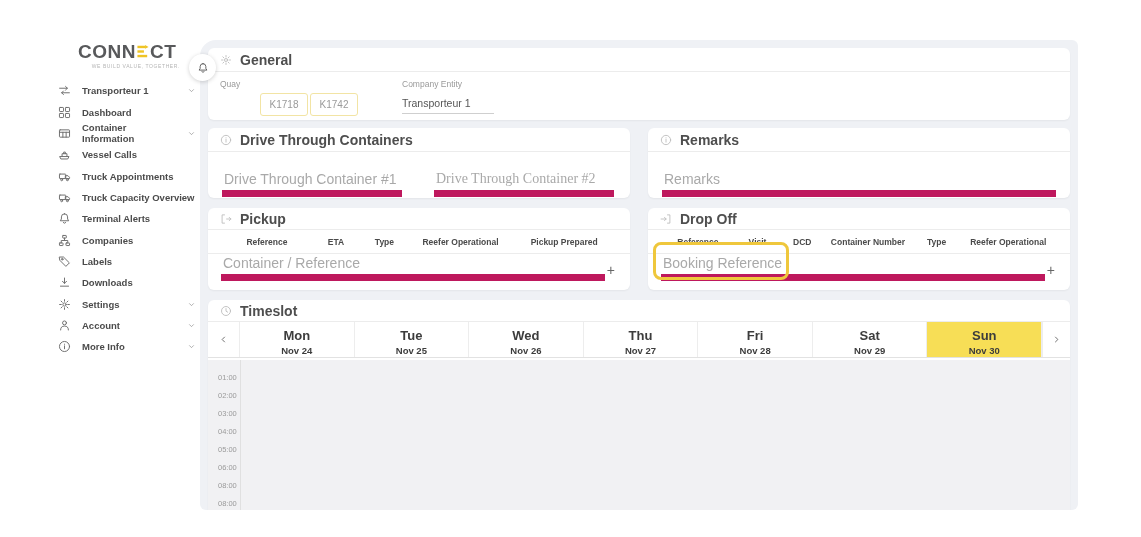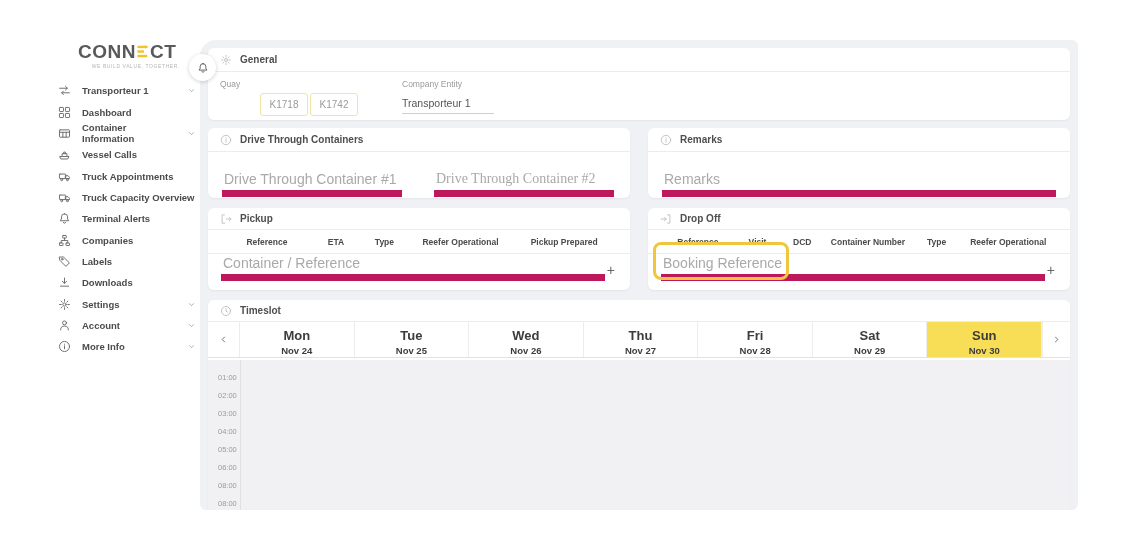--- a/index.html
+++ b/index.html
@@ -29,21 +29,21 @@
   .bell-fab { position:absolute; left:189px; top:54px; width:27px; height:27px;
               background:#fff; border:none; border-radius:50%;
               box-shadow:0 1px 4px rgba(0,0,0,.18); display:flex; align-items:center;
               justify-content:center; cursor:pointer; z-index:5; }
   .bell-fab .ic { stroke:#555; width:12px; height:12px; }
 
   .card { position:absolute; background:#fff; border-radius:6px;
           box-shadow:0 1px 2px rgba(0,0,0,.05); }
   .card-header { display:flex; align-items:center; gap:8px; height:24px;
                  padding:0 12px; border-bottom:1px solid #ececec; }
-  .card-title { font-size:10px; font-weight:bold; color:#4e4e4e; }
+  .card-title { font-size:14px; font-weight:bold; color:#4e4e4e; }
 
   .field-label { font-size:8.5px; color:#9a9a9a; display:block; margin-bottom:4px; }
   .u-input { border:none; border-bottom:7px solid #be185d; background:transparent;
              font-size:14px; color:#555; outline:none; padding:3px 2px; width:100%; }
   .u-input::placeholder { color:#a9a9a9; }
 
   
   .gen-body { display:flex; padding:7px 12px 0 12px; }
   .quay-group { display:flex; gap:2px;padding-left:40px; }
   .quay-btn { width:48px; height:23px; background:#fff; border:1px solid #f2e4a4;

